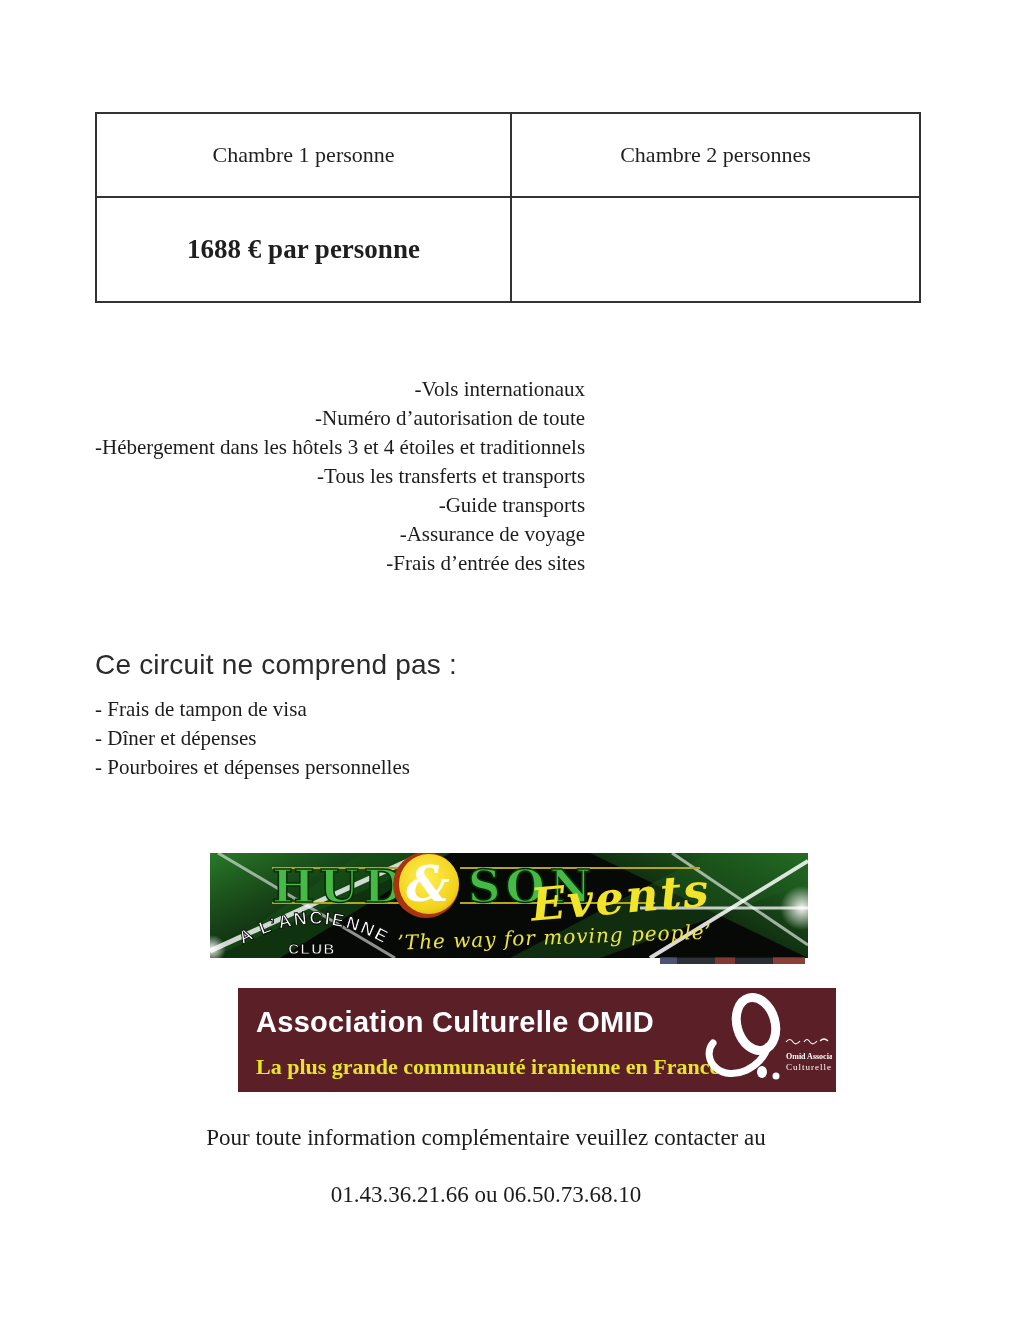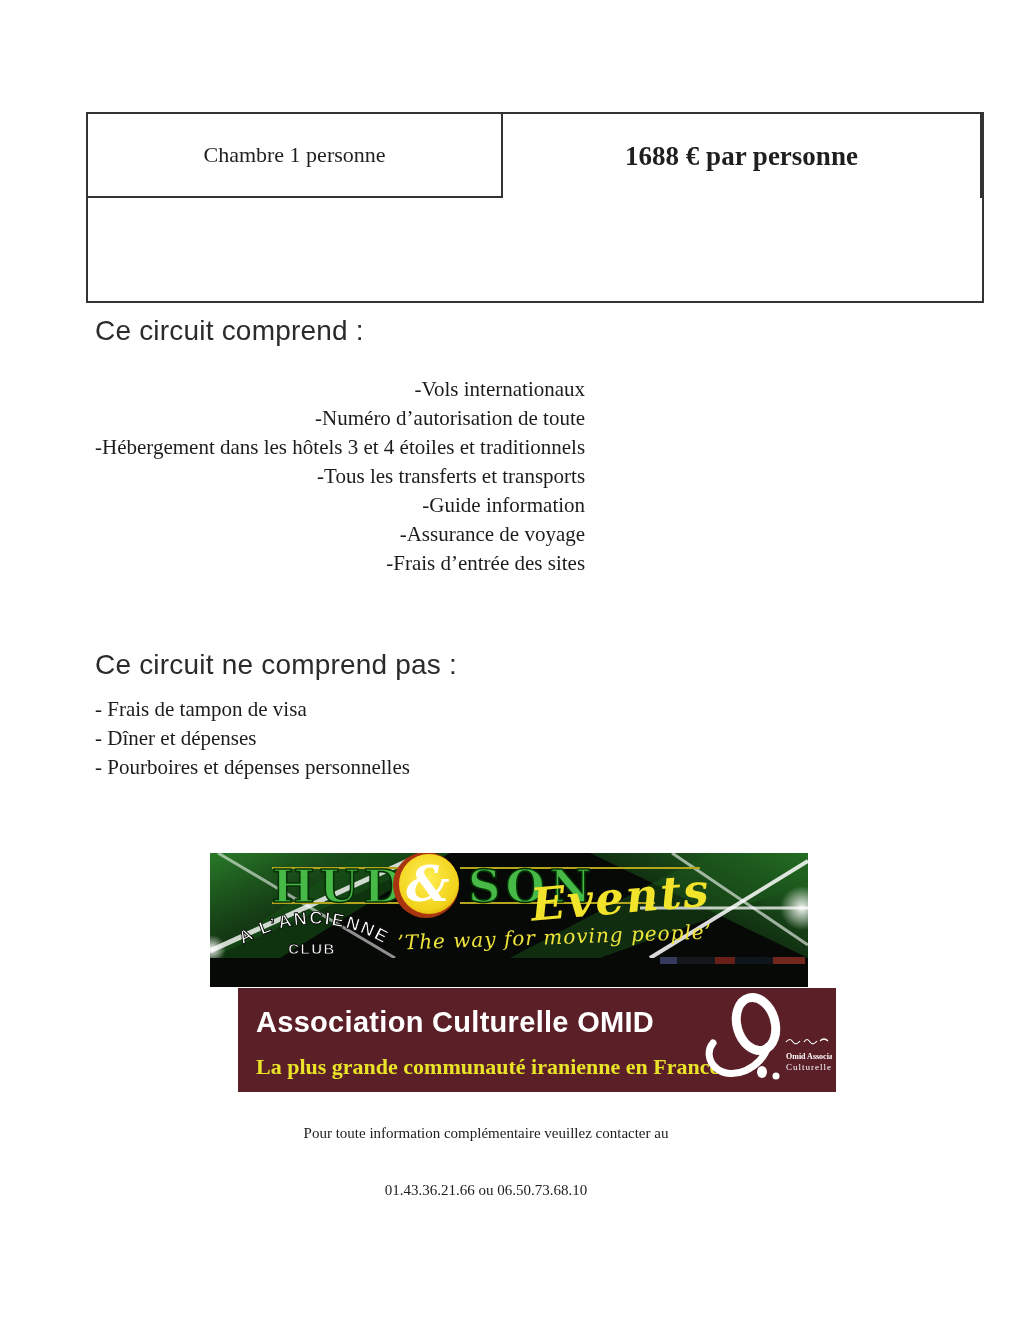--- a/index.html
+++ b/index.html
@@ -10,22 +10,22 @@
     height: 1320px;
     background: #ffffff;
     font-family: "Liberation Serif", serif;
     color: #1d1d1d;
     overflow: hidden;
   }
 
   
   .price-table {
     position: absolute;
-    left: 86px; top: 112px;
-    width: 898px; height: 191px;
+    left: 95px; top: 112px;
+    width: 826px; height: 191px;
     border: 2px solid #333333;
     display: grid;
     grid-template-columns: 415px 1fr;
     grid-template-rows: 84px 1fr;
   }
   .price-table .cell {
     display: flex; align-items: center; justify-content: center;
     font-family: "Liberation Serif", serif;
     color: #1f1f1f;
   }
@@ -50,21 +50,21 @@
     font-family: "Liberation Serif", serif;
     font-size: 21px; line-height: 29px;
     color: #1c1c1c;
   }
   #includes-list { top: 375px; text-align: right; }
   #excludes-list { top: 695px; }
 
   
   .hud-banner {
     position: absolute; left: 210px; top: 853px;
-    width: 598px; height: 134px;
+    width: 598px; height: 105px;
     background: #070907;
   }
   .hud-banner svg { display: block; width: 598px; height: 105px; }
 
   .crop-strip {
     position: absolute; left: 660px; top: 957px;
     width: 145px; height: 7px;
     background: linear-gradient(90deg,
       #3a3f66 0 12%, #151a20 12% 38%, #73221a 38% 52%,
       #10161e 52% 78%, #7e2a20 78% 100%);
@@ -89,42 +89,42 @@
     font-family: "Liberation Serif", serif;
     font-weight: bold; font-size: 22px; color: #e9e428;
   }
   .omid-logo { position: absolute; right: 4px; top: 0; width: 128px; height: 104px; }
 
   
   .contact-line {
     position: absolute; left: 0; width: 972px;
     text-align: center;
     font-family: "Liberation Serif", serif;
-    font-size: 15px; color: #1c1c1c;
+    font-size: 23px; color: #1c1c1c;
   }
   #contact-line1 { top: 1125px; }
   #contact-line2 { top: 1182px; }
 </style>
 </head>
 <body>
 
 <div class="page">
 
   <div class="price-table">
     <div class="cell col0 row0 hdr">Chambre 1 personne</div>
+    <div class="cell row0 hdr">Chambre 2 personnes</div>
     <div class="cell col0 price">1688 € par personne</div>
   </div>
 
-  <div class="section-heading" id="includes-heading">Ce circuit comprend :</div>
   <ul class="doc-list" id="includes-list">
     <li>-Vols internationaux</li>
     <li>-Numéro d’autorisation de toute</li>
     <li>-Hébergement dans les hôtels 3 et 4 étoiles et traditionnels</li>
     <li>-Tous les transferts et transports</li>
-    <li>-Guide information</li>
+    <li>-Guide transports</li>
     <li>-Assurance de voyage</li>
     <li>-Frais d’entrée des sites</li>
   </ul>
 
   <div class="section-heading" id="excludes-heading">Ce circuit ne comprend pas :</div>
   <ul class="doc-list" id="excludes-list">
     <li>- Frais de tampon de visa</li>
     <li>- Dîner et dépenses</li>
     <li>- Pourboires et dépenses personnelles</li>
   </ul>

